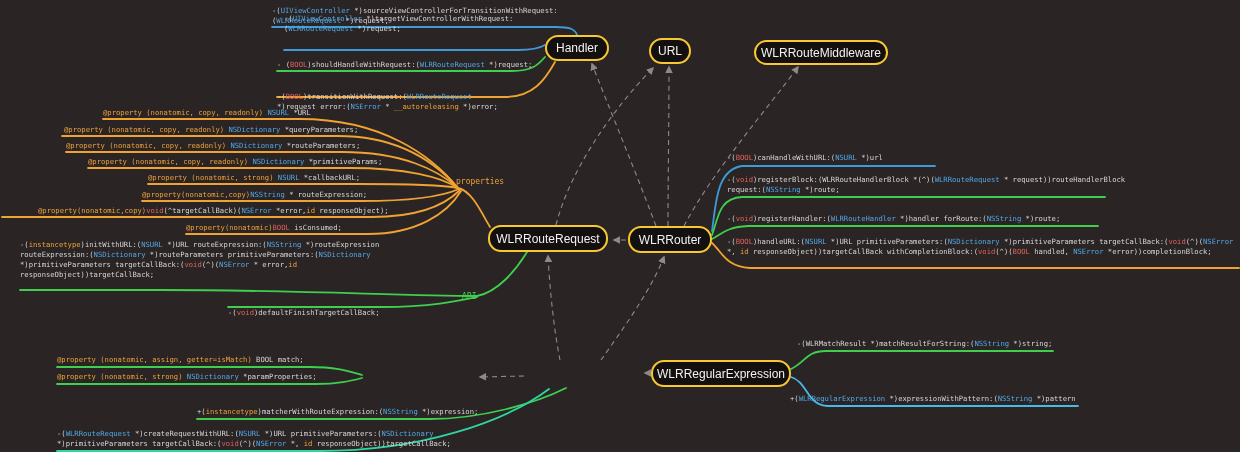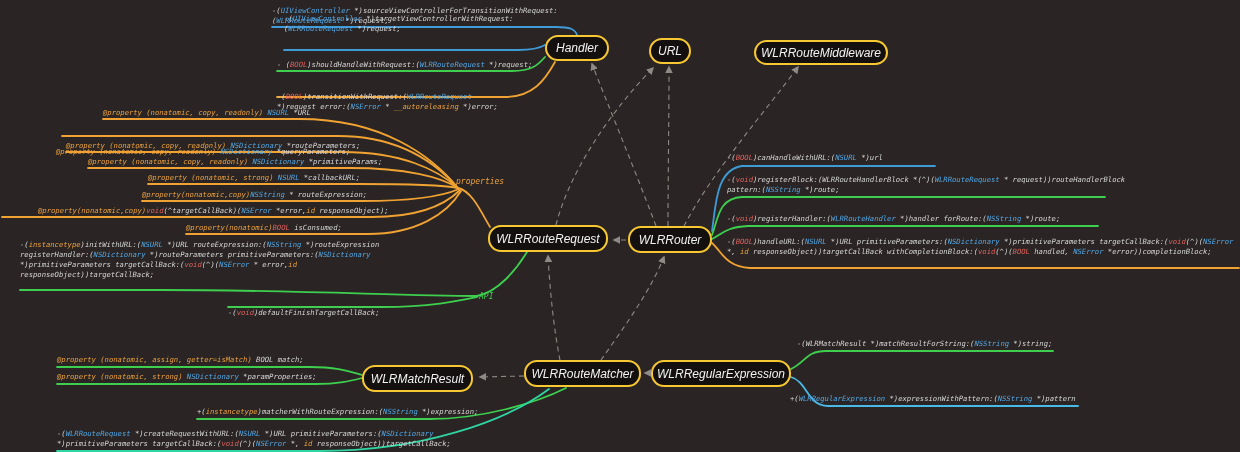--- a/index.html
+++ b/index.html
@@ -3,21 +3,21 @@
 <meta charset="utf-8">
 <style>
   :root{
     --bg:#2a2524; --node-border:#f7c832; --node-fill:#151010; --node-text:#f2f2f2;
     --code-w:#d6d6d6; --code-b:#52a7e6; --code-o:#eda13c; --code-r:#e0615e;
     --br-blue:#3f9bd8; --br-green:#3ecf4f; --br-orange:#f0a332; --br-teal:#2fd6a4; --br-cyan:#49b9e8;
     --dash:#8f8a85;
   }
   html,body{margin:0;padding:0;background:var(--bg);}
   .canvas{position:relative;width:1240px;height:452px;background:var(--bg);overflow:hidden;
-          font-family:"DejaVu Sans Mono",monospace;font-style:italic;}
+          font-family:"DejaVu Sans Mono",monospace;}
   svg.edges{position:absolute;left:0;top:0;z-index:1;}
   .br{fill:none;stroke-width:1.8;stroke-linecap:round;}
   .b-blue{stroke:var(--br-blue);} .b-green{stroke:var(--br-green);} .b-orange{stroke:var(--br-orange);}
   .b-teal{stroke:var(--br-teal);} .b-cyan{stroke:var(--br-cyan);}
   .dash{fill:none;stroke:var(--dash);stroke-width:1.1;stroke-dasharray:5 4;}
   .node{position:absolute;display:flex;align-items:center;justify-content:center;box-sizing:border-box;
         border:2px solid var(--node-border);border-radius:13px;background:var(--node-fill);
         color:var(--node-text);font-family:"Liberation Sans",sans-serif;font-size:12px;
         white-space:nowrap;z-index:3;}
   .code{position:absolute;font-size:7.2px;line-height:10px;white-space:nowrap;z-index:2;}
@@ -94,21 +94,21 @@
       <div class="code" style="left: 277px; top: 60px;">
         <div class="code-line"><span class="seg-w">- (</span><span class="seg-r">BOOL</span><span class="seg-w">)shouldHandleWithRequest:(</span><span class="seg-b">WLRRouteRequest</span><span class="seg-w"> *)request;</span></div>
       </div>
       <div class="code" style="left: 277px; top: 92px;">
         <div class="code-line"><span class="seg-w">-(</span><span class="seg-r">BOOL</span><span class="seg-w">)transitionWithRequest:(</span><span class="seg-b">WLRRouteRequest</span></div>
         <div class="code-line"><span class="seg-w">*)request error:(</span><span class="seg-b">NSError</span><span class="seg-w"> * </span><span class="seg-o">__autoreleasing</span><span class="seg-w"> *)error;</span></div>
       </div>
       <div class="code" style="left: 103px; top: 108px;">
         <div class="code-line"><span class="seg-o">@property (nonatomic, copy, readonly) </span><span class="seg-b">NSURL</span><span class="seg-w"> *URL</span></div>
       </div>
-      <div class="code" style="left: 56px; top: 125px; margin-top: 22px;">
+      <div class="code" style="left: 64px; top: 125px;">
         <div class="code-line"><span class="seg-o">@property (nonatomic, copy, readonly) </span><span class="seg-b">NSDictionary</span><span class="seg-w"> *queryParameters;</span></div>
       </div>
       <div class="code" style="left: 66px; top: 141px;">
         <div class="code-line"><span class="seg-o">@property (nonatomic, copy, readonly) </span><span class="seg-b">NSDictionary</span><span class="seg-w"> *routeParameters;</span></div>
       </div>
       <div class="code" style="left: 88px; top: 157px;">
         <div class="code-line"><span class="seg-o">@property (nonatomic, copy, readonly) </span><span class="seg-b">NSDictionary</span><span class="seg-w"> *primitiveParams;</span></div>
       </div>
       <div class="code" style="left: 148px; top: 173px;">
         <div class="code-line"><span class="seg-o">@property (nonatomic, strong) </span><span class="seg-b">NSURL</span><span class="seg-w"> *callbackURL;</span></div>
@@ -117,33 +117,33 @@
         <div class="code-line"><span class="seg-o">@property(nonatomic,copy)</span><span class="seg-b">NSString</span><span class="seg-w"> * routeExpression;</span></div>
       </div>
       <div class="code" style="left: 2px; top: 206px; padding-left: 36px;">
         <div class="code-line"><span class="seg-o">@property(nonatomic,copy)</span><span class="seg-r">void</span><span class="seg-w">(^targetCallBack)(</span><span class="seg-b">NSError</span><span class="seg-w"> *error,</span><span class="seg-o">id</span><span class="seg-w"> responseObject);</span></div>
       </div>
       <div class="code" style="left: 186px; top: 223px;">
         <div class="code-line"><span class="seg-o">@property(nonatomic)</span><span class="seg-r">BOOL</span><span class="seg-w"> isConsumed;</span></div>
       </div>
       <div class="code" style="left: 20px; top: 240px;">
         <div class="code-line"><span class="seg-w">-(</span><span class="seg-o">instancetype</span><span class="seg-w">)initWithURL:(</span><span class="seg-b">NSURL</span><span class="seg-w"> *)URL routeExpression:(</span><span class="seg-b">NSString</span><span class="seg-w"> *)routeExpression</span></div>
-        <div class="code-line"><span class="seg-w">registerHandler:(</span><span class="seg-b">NSDictionary</span><span class="seg-w"> *)routeParameters primitiveParameters:(</span><span class="seg-b">NSDictionary</span></div>
+        <div class="code-line"><span class="seg-w">routeExpression:(</span><span class="seg-b">NSDictionary</span><span class="seg-w"> *)routeParameters primitiveParameters:(</span><span class="seg-b">NSDictionary</span></div>
         <div class="code-line"><span class="seg-w">*)primitiveParameters targetCallBack:(</span><span class="seg-r">void</span><span class="seg-w">(^)(</span><span class="seg-b">NSError</span><span class="seg-w"> * error,</span><span class="seg-o">id</span></div>
         <div class="code-line"><span class="seg-w">responseObject))targetCallBack;</span></div>
       </div>
       <div class="code" style="left: 228px; top: 308px;">
         <div class="code-line"><span class="seg-w">-(</span><span class="seg-r">void</span><span class="seg-w">)defaultFinishTargetCallBack;</span></div>
       </div>
       <div class="code" style="left: 727px; top: 153px;">
         <div class="code-line"><span class="seg-w">-(</span><span class="seg-r">BOOL</span><span class="seg-w">)canHandleWithURL:(</span><span class="seg-b">NSURL</span><span class="seg-w"> *)url</span></div>
       </div>
       <div class="code" style="left: 727px; top: 175px;">
         <div class="code-line"><span class="seg-w">-(</span><span class="seg-r">void</span><span class="seg-w">)registerBlock:(WLRRouteHandlerBlock *(^)(</span><span class="seg-b">WLRRouteRequest</span><span class="seg-w"> * request))routeHandlerBlock</span></div>
-        <div class="code-line"><span class="seg-w">pattern:(</span><span class="seg-b">NSString</span><span class="seg-w"> *)route;</span></div>
+        <div class="code-line"><span class="seg-w">request:(</span><span class="seg-b">NSString</span><span class="seg-w"> *)route;</span></div>
       </div>
       <div class="code" style="left: 727px; top: 214px;">
         <div class="code-line"><span class="seg-w">-(</span><span class="seg-r">void</span><span class="seg-w">)registerHandler:(</span><span class="seg-b">WLRRouteHandler</span><span class="seg-w"> *)handler forRoute:(</span><span class="seg-b">NSString</span><span class="seg-w"> *)route;</span></div>
       </div>
       <div class="code" style="left: 727px; top: 237px;">
         <div class="code-line"><span class="seg-w">-(</span><span class="seg-r">BOOL</span><span class="seg-w">)handleURL:(</span><span class="seg-b">NSURL</span><span class="seg-w"> *)URL primitiveParameters:(</span><span class="seg-b">NSDictionary</span><span class="seg-w"> *)primitiveParameters targetCallBack:(</span><span class="seg-r">void</span><span class="seg-w">(^)(</span><span class="seg-b">NSError</span></div>
         <div class="code-line"><span class="seg-w">*, </span><span class="seg-o">id</span><span class="seg-w"> responseObject))targetCallBack withCompletionBlock:(</span><span class="seg-r">void</span><span class="seg-w">(^)(</span><span class="seg-r">BOOL</span><span class="seg-w"> handled, </span><span class="seg-b">NSError</span><span class="seg-w"> *error))completionBlock;</span></div>
       </div>
       <div class="code" style="left: 57px; top: 355px;">
         <div class="code-line"><span class="seg-o">@property (nonatomic, assign, getter=isMatch) </span><span class="seg-w">BOOL match;</span></div>
@@ -160,24 +160,22 @@
       <div class="code" style="left: 197px; top: 407px;">
         <div class="code-line"><span class="seg-w">+(</span><span class="seg-o">instancetype</span><span class="seg-w">)matcherWithRouteExpression:(</span><span class="seg-b">NSString</span><span class="seg-w"> *)expression;</span></div>
       </div>
       <div class="code" style="left: 57px; top: 429px;">
         <div class="code-line"><span class="seg-w">-(</span><span class="seg-b">WLRRouteRequest</span><span class="seg-w"> *)createRequestWithURL:(</span><span class="seg-b">NSURL</span><span class="seg-w"> *)URL primitiveParameters:(</span><span class="seg-b">NSDictionary</span></div>
         <div class="code-line"><span class="seg-w">*)primitiveParameters targetCallBack:(</span><span class="seg-r">void</span><span class="seg-w">(^)(</span><span class="seg-b">NSError</span><span class="seg-w"> *, </span><span class="seg-o">id</span><span class="seg-w"> responseObject))targetCallBack;</span></div>
       </div>
     </div>
 
   <div class="tag tag-o" style="left:456px;top:177px">properties</div>
-  <div class="tag tag-g" style="left:479px;top:292px">API</div>
+  <div class="tag tag-g" style="left:462px;top:292px">API</div>
 
   <div class="node" style="left:545px;top:35px;width:64px;height:26px">Handler</div>
   <div class="node" style="left:649px;top:38px;width:42px;height:26px">URL</div>
   <div class="node" style="left:754px;top:40px;width:134px;height:25px">WLRRouteMiddleware</div>
   <div class="node" style="left:488px;top:225px;width:120px;height:27px">WLRRouteRequest</div>
   <div class="node" style="left:628px;top:226px;width:84px;height:27px">WLRRouter</div>
-  <div class="node" style="left:362px;top:365px;width:111px;height:27px">WLRMatchResult</div>
-  <div class="node" style="left:524px;top:360px;width:117px;height:27px">WLRRouteMatcher</div>
   <div class="node" style="left:651px;top:360px;width:140px;height:27px">WLRRegularExpression</div>
 
 </div>
 
 </body></html>

